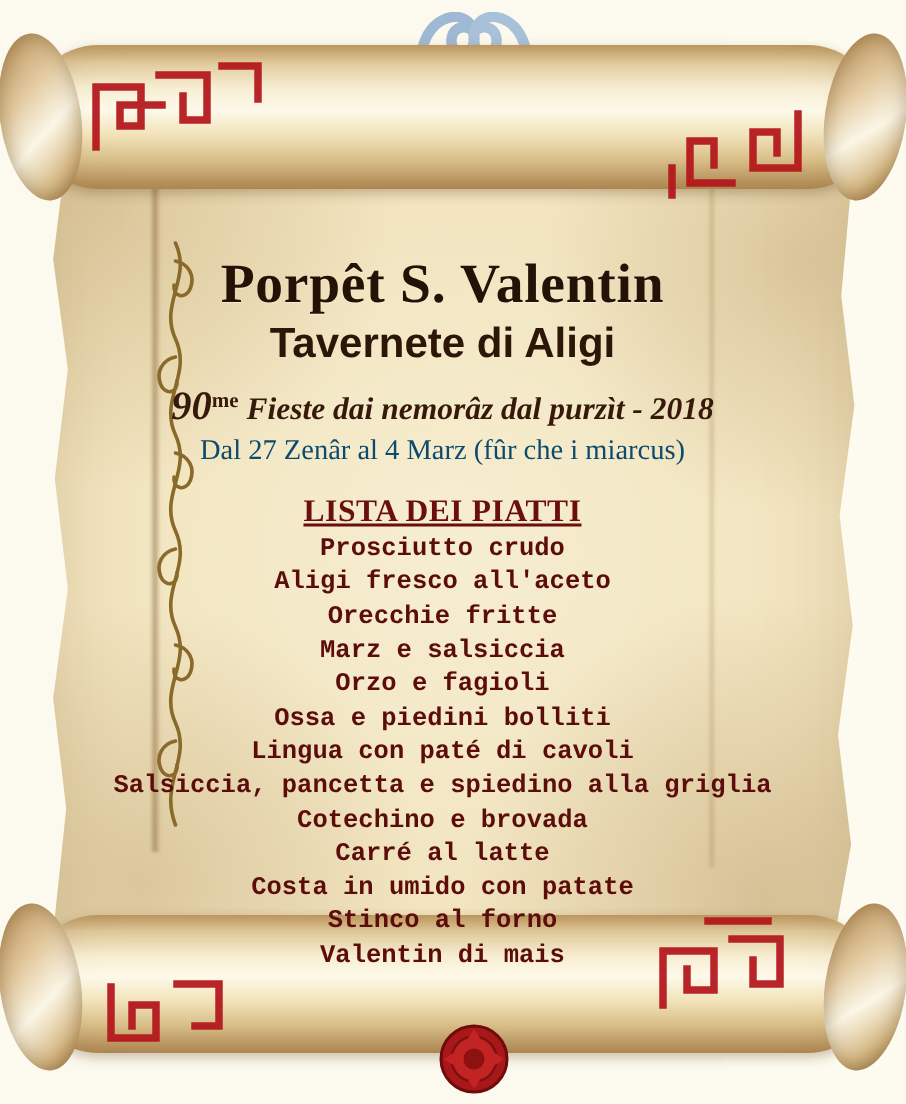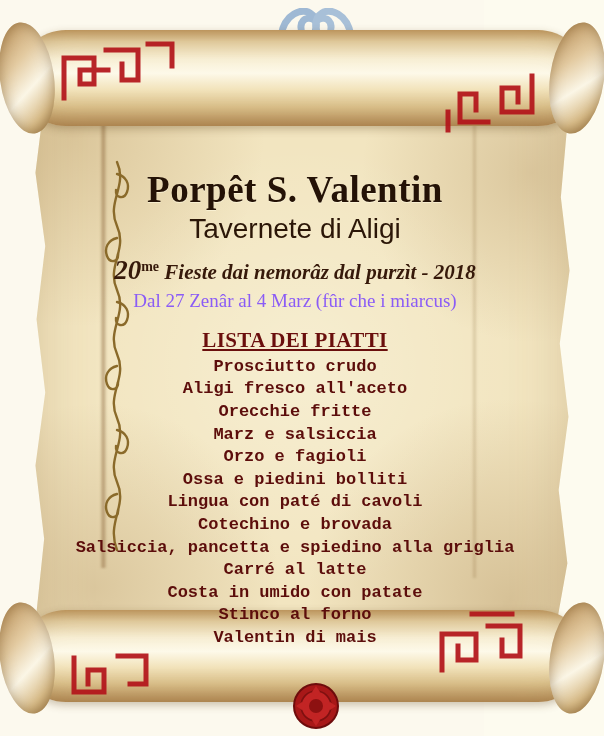--- a/index.html
+++ b/index.html
@@ -162,21 +162,21 @@
     font-weight: bold;
     font-size: 37px;
     letter-spacing: 0.5px;
     color: #241206;
     margin: 0 0 2px 0;
     line-height: 1.08;
     text-shadow: 0 1px 0 rgba(255,250,225,0.6);
   }
   .title-sub {
     font-family: "Liberation Sans", sans-serif;
-    font-weight: normal;
+    font-weight: bold;
     font-size: 28px;
     color: #2b1607;
     margin: 4px 0 10px 0;
     line-height: 1.1;
   }
   .edition-line {
     font-family: "Liberation Serif", serif;
     font-size: 21px;
     font-style: italic;
     font-weight: bold;
@@ -191,21 +191,21 @@
   }
   .edition-line .sup {
     font-size: 14px;
     vertical-align: super;
     font-style: normal;
     font-weight: bold;
   }
   .dates-line {
     font-family: "Liberation Serif", serif;
     font-size: 19px;
-    color: #8b5cf6;
+    color: #0c4a6e;
     margin: 4px 0 14px 0;
   }
   .list-title {
     font-family: "Liberation Serif", serif;
     font-size: 21px;
     font-weight: bold;
     color: #6a0f0d;
     text-decoration: underline;
     letter-spacing: 0.4px;
     margin: 16px 0 3px 0;
@@ -319,38 +319,38 @@
 
   </div>
 
   <div class="content">
 
     <h1 class="title-main">Porpêt S. Valentin</h1>
 
     <h2 class="title-sub">Tavernete di Aligi</h2>
 
     <div class="edition-line">
-      <span class="num">20</span><span class="sup">me</span>
+      <span class="num">90</span><span class="sup">me</span>
       <span>Fieste dai nemorâz dal purzìt - 2018</span>
     </div>
 
     <div class="dates-line">Dal 27 Zenâr al 4 Marz (fûr che i miarcus)</div>
 
     <div class="list-title">LISTA DEI PIATTI</div>
 
     <ul class="dish-list">
       <li>Prosciutto crudo</li>
       <li>Aligi fresco all'aceto</li>
       <li>Orecchie fritte</li>
       <li>Marz e salsiccia</li>
       <li>Orzo e fagioli</li>
       <li>Ossa e piedini bolliti</li>
       <li>Lingua con paté di cavoli</li>
+      <li>Salsiccia, pancetta e spiedino alla griglia</li>
       <li>Cotechino e brovada</li>
-      <li>Salsiccia, pancetta e spiedino alla griglia</li>
       <li>Carré al latte</li>
       <li>Costa in umido con patate</li>
       <li>Stinco al forno</li>
       <li>Valentin di mais</li>
     </ul>
 
   </div>
 
 </div>
 

